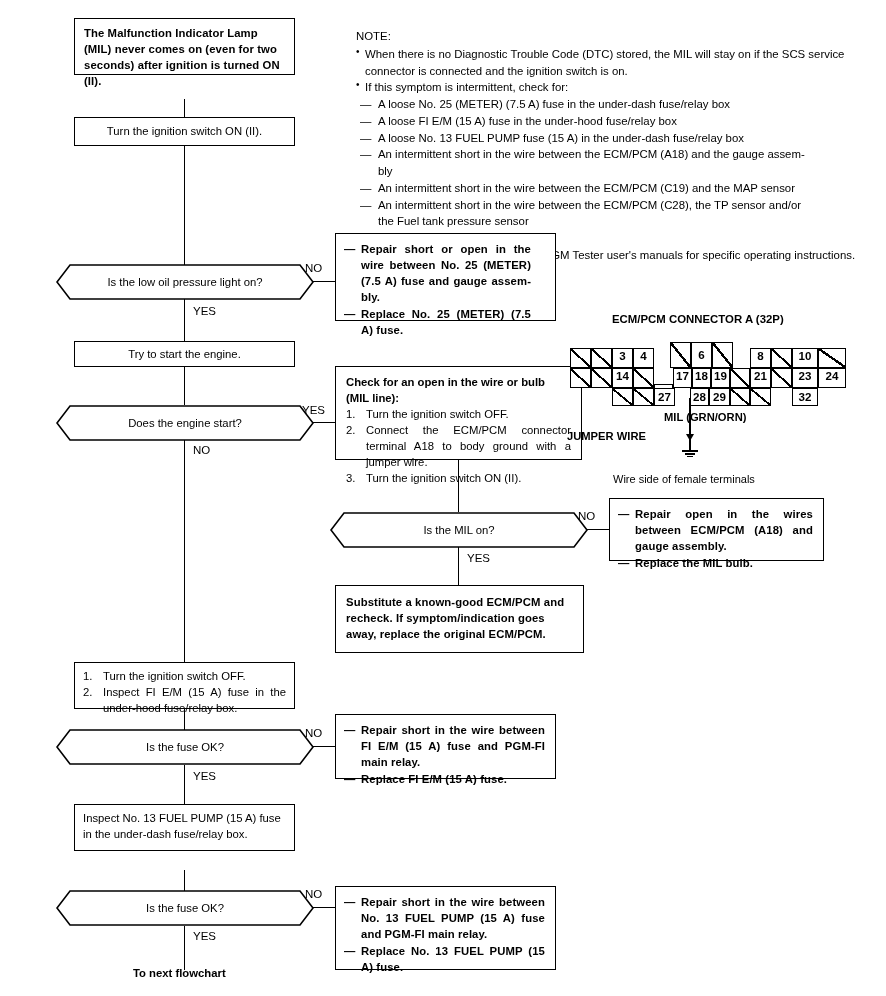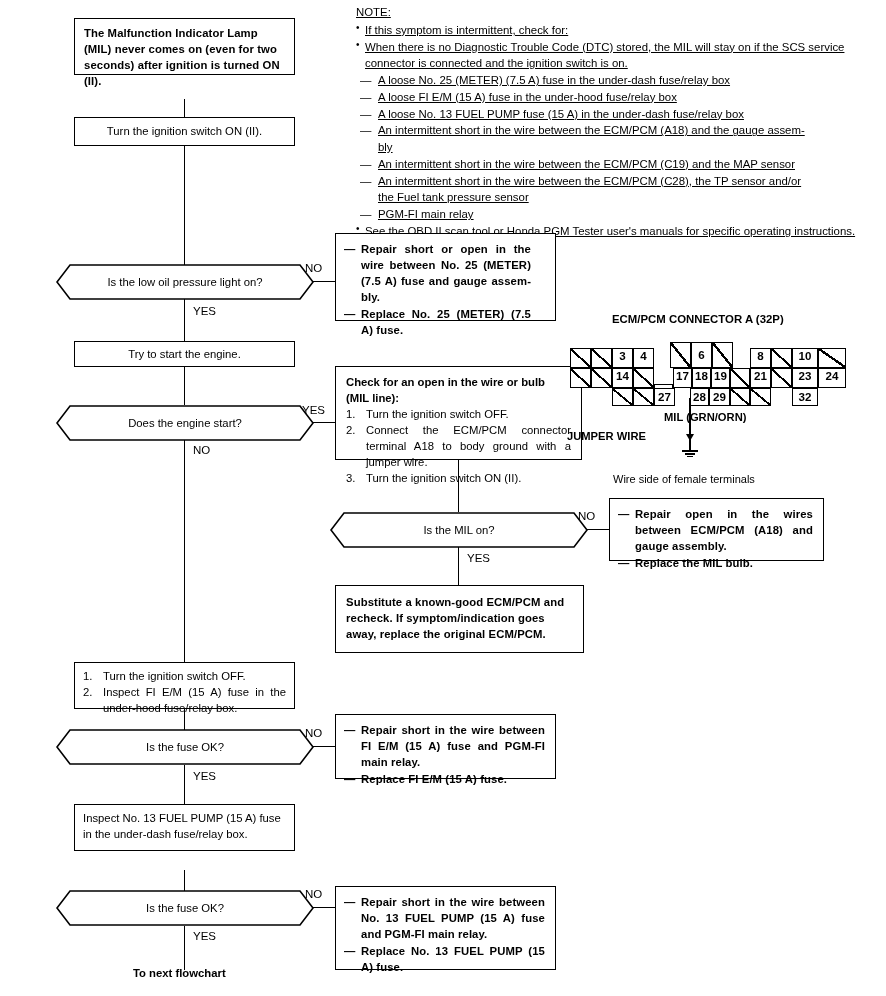--- a/index.html
+++ b/index.html
@@ -133,24 +133,24 @@
     font-size:11.3px;
     font-weight:bold;
     white-space:nowrap;
   }
 </style>
 </head>
 <body>
 
 <div id="page">
 
-  <div id="note" style="left:356px;top:4px;width:515px;text-decoration:underline;">
+  <div id="note" style="left:356px;top:28px;width:515px;">
     <div class="n-title">NOTE:</div>
+    <div class="bullet">When there is no Diagnostic Trouble Code (DTC) stored, the MIL will stay on if the SCS service connector is connected and the ignition switch is on.</div>
     <div class="bullet">If this symptom is intermittent, check for:</div>
-    <div class="bullet">When there is no Diagnostic Trouble Code (DTC) stored, the MIL will stay on if the SCS service connector is connected and the ignition switch is on.</div>
     <div class="dash">A loose No. 25 (METER) (7.5 A) fuse in the under-dash fuse/relay box</div>
     <div class="dash">A loose FI E/M (15 A) fuse in the under-hood fuse/relay box</div>
     <div class="dash">A loose No. 13 FUEL PUMP fuse (15 A) in the under-dash fuse/relay box</div>
     <div class="dash">An intermittent short in the wire between the ECM/PCM (A18) and the gauge assem-</div>
     <div class="cont">bly</div>
     <div class="dash">An intermittent short in the wire between the ECM/PCM (C19) and the MAP sensor</div>
     <div class="dash">An intermittent short in the wire between the ECM/PCM (C28), the TP sensor and/or</div>
     <div class="cont">the Fuel tank pressure sensor</div>
     <div class="dash">PGM-FI main relay</div>
     <div class="bullet">See the OBD II scan tool or Honda PGM Tester user's manuals for specific operating instructions.</div>

